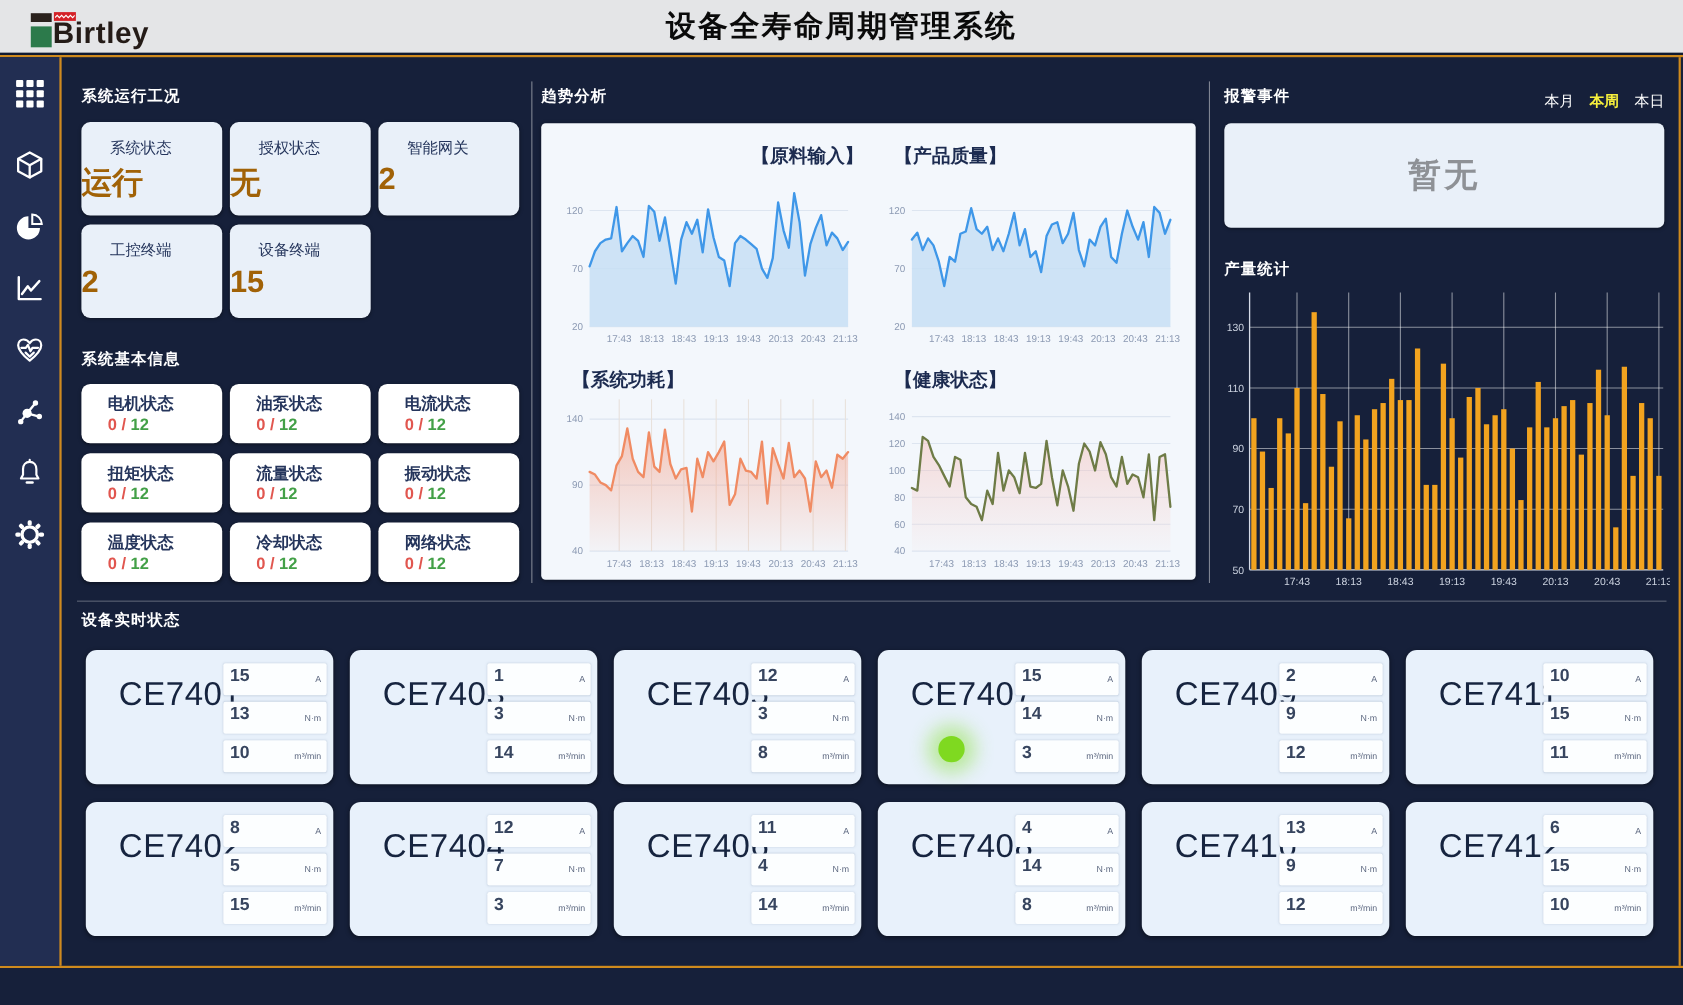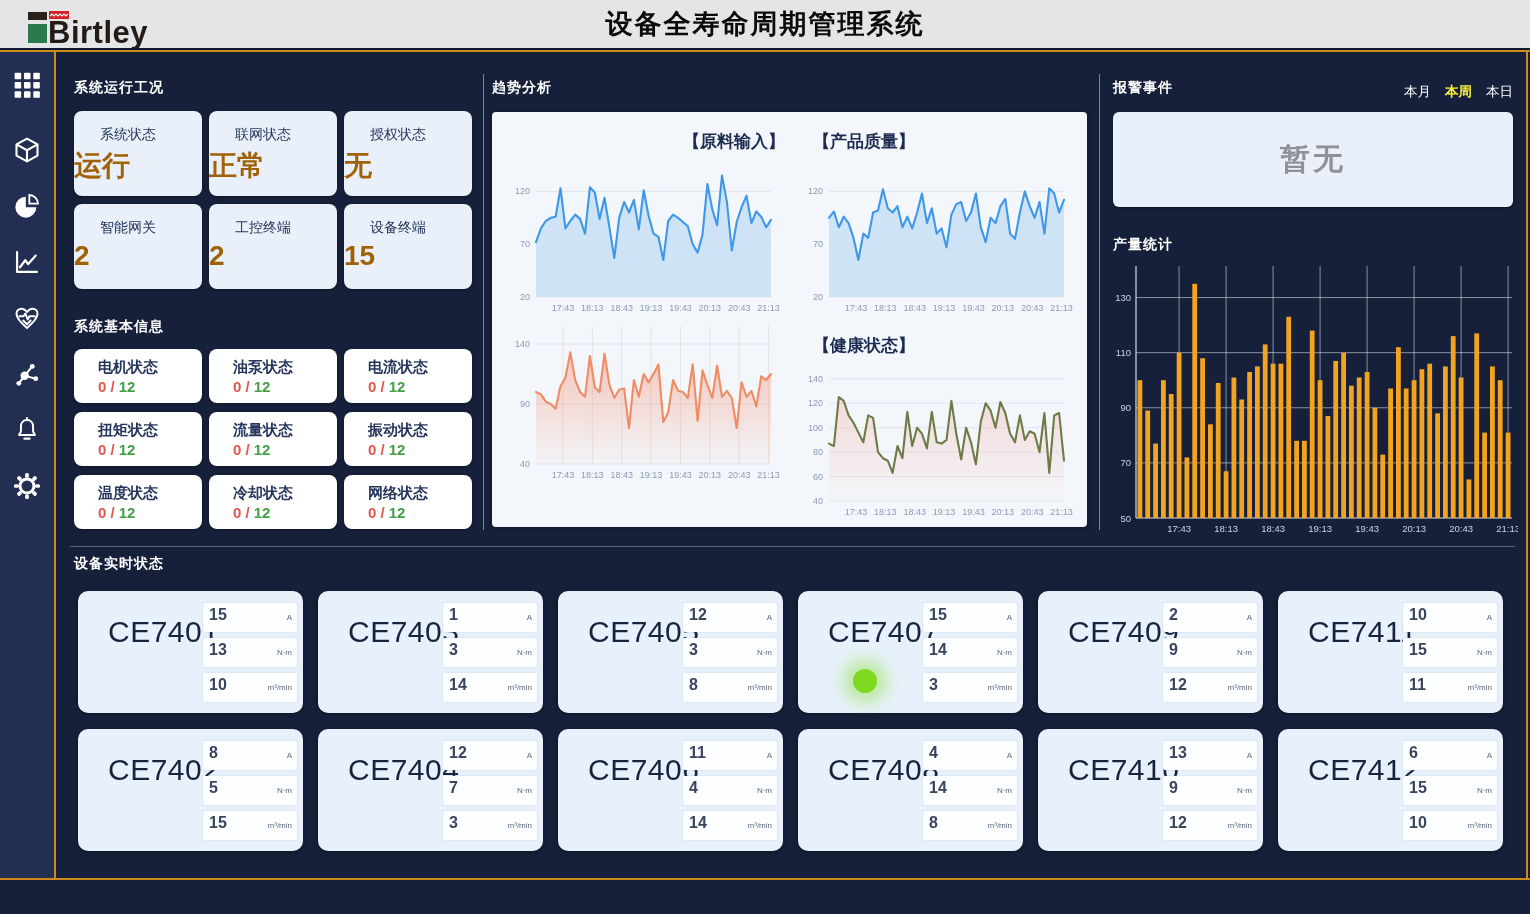--- a/index.html
+++ b/index.html
@@ -8,21 +8,21 @@
     background:#16203a;font-family:"Liberation Sans",sans-serif;
     -webkit-font-smoothing:antialiased;
   }
   
   .topbar{position:absolute;left:0;top:0;width:1530px;height:48px;background:#e4e5e7;}
   .brand{position:absolute;left:28px;top:8px;width:180px;height:38px;}
   .sq-dark{position:absolute;left:0;top:4px;width:19px;height:8px;background:#2a211d;}
   .sq-red{position:absolute;left:21px;top:3px;width:20px;height:8px;background:#d42127;}
   .sq-red svg{position:absolute;left:1px;top:1px;}
   .sq-green{position:absolute;left:0;top:16px;width:19px;height:19px;background:#2c7a4b;}
-  .brand-text{position:absolute;left:20px;top:7px;font-size:31px;font-weight:bold;color:#241b17;letter-spacing:.5px;}
+  .brand-text{position:absolute;left:20px;top:7px;font-size:27px;font-weight:bold;color:#241b17;letter-spacing:.5px;}
   .main-title{position:absolute;left:0;top:6px;width:100%;text-align:center;font-size:27px;font-weight:bold;color:#0a0a0a;letter-spacing:2px;}
   .hdr-line-dark{position:absolute;left:0;top:48px;width:1530px;height:2px;background:#101a30;}
   .hdr-line-orange{position:absolute;left:0;top:50px;width:1530px;height:2px;background:#cf8a1d;}
   
   .edge-right{position:absolute;left:1526px;top:52px;width:2px;height:826px;background:#cf8a1d;}
   .edge-bottom{position:absolute;left:0;top:878px;width:1530px;height:2px;background:#cf8a1d;}
   
   .sidebar{position:absolute;left:0;top:52px;width:56px;height:826px;background:#222e52;border-right:2px solid #cf8a1d;
     display:flex;flex-direction:column;align-items:center;padding-top:19px;gap:28px;box-sizing:border-box;}
   .side-icon{width:28px;height:28px;display:flex;align-items:center;justify-content:center;cursor:pointer;}
@@ -166,24 +166,20 @@
         <circle cx="12" cy="12" r="6" fill="none" stroke="#fff" stroke-width="2.6"></circle>
       </svg>
     </div>
   </nav>
 
 <div class="sec-title" style="left:74px;top:79px;">系统运行工况</div>
 <div class="grid-run" id="run-grid">
     <div class="run-card">
       <div class="lbl">系统状态</div>
                  <div class="val">运行</div>
-    </div>
-    <div class="run-card">
-      <div class="lbl">联网状态</div>
-                 <div class="val">正常</div>
     </div>
     <div class="run-card">
       <div class="lbl">授权状态</div>
                  <div class="val">无</div>
     </div>
     <div class="run-card">
       <div class="lbl">智能网关</div>
                  <div class="val">2</div>
     </div>
     <div class="run-card">
@@ -298,20 +294,21 @@
           <text x="121.67708333333333" y="156" font-size="9" fill="#8c9ab3" text-anchor="middle">18:43</text>
           <text x="151.05208333333331" y="156" font-size="9" fill="#8c9ab3" text-anchor="middle">19:13</text>
           <text x="180.42708333333334" y="156" font-size="9" fill="#8c9ab3" text-anchor="middle">19:43</text>
           <text x="209.80208333333334" y="156" font-size="9" fill="#8c9ab3" text-anchor="middle">20:13</text>
           <text x="239.17708333333334" y="156" font-size="9" fill="#8c9ab3" text-anchor="middle">20:43</text>
           <text x="268.55208333333337" y="156" font-size="9" fill="#8c9ab3" text-anchor="middle">21:13</text>
         </svg>
       </div>
     </div>
     <div class="trend-block" style="left: 6px; top: 210px;">
+      <div class="t-title">【系统功耗】</div>
       <div>
         <svg width="281" height="160" viewBox="0 0 281 160">
           <defs>
             <linearGradient id="gsystem-power" x1="0" y1="0" x2="0" y2="1">
         <stop offset="0" stop-color="#f4957a" stop-opacity="0.5"></stop>
         <stop offset="1" stop-color="#f4957a" stop-opacity="0.04"></stop>
             </linearGradient>
           </defs>
           <line x1="36" y1="142" x2="271" y2="142" stroke="#dde5f0" stroke-width="1"></line>
           <line x1="36" y1="82" x2="271" y2="82" stroke="#dde5f0" stroke-width="1"></line>

